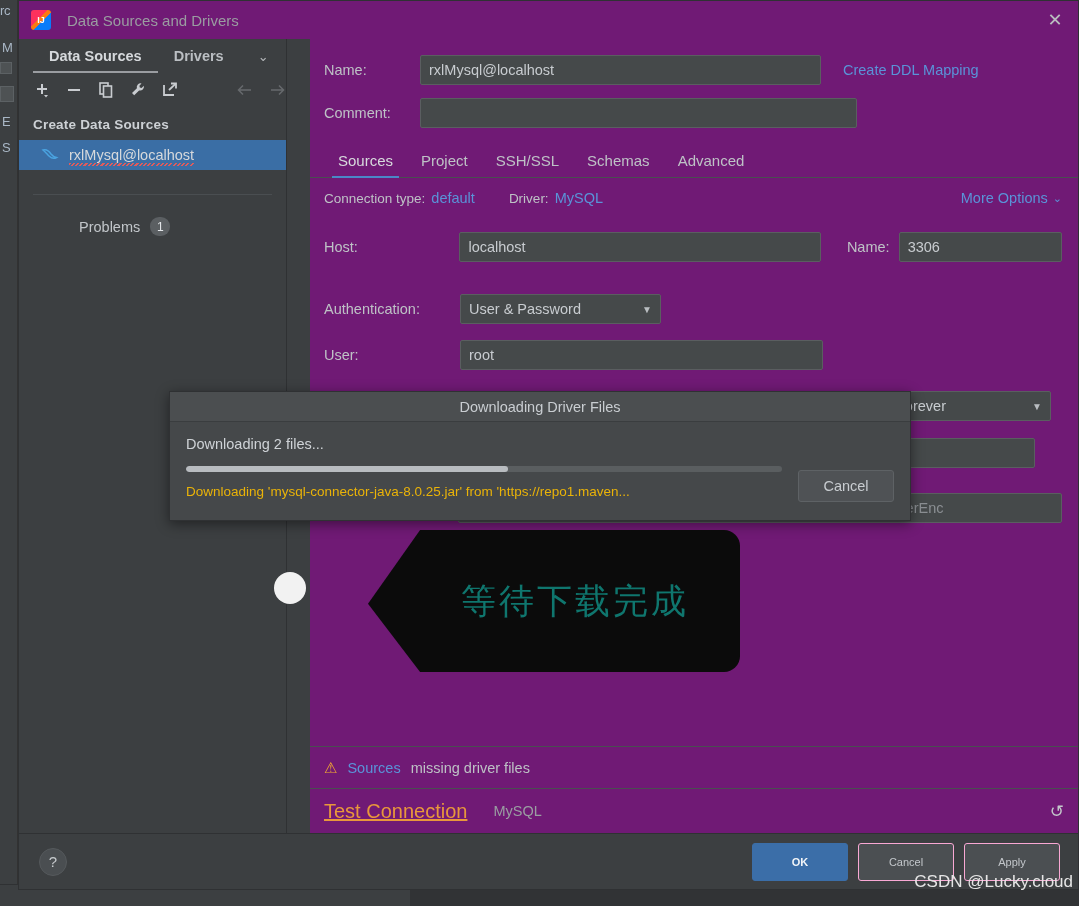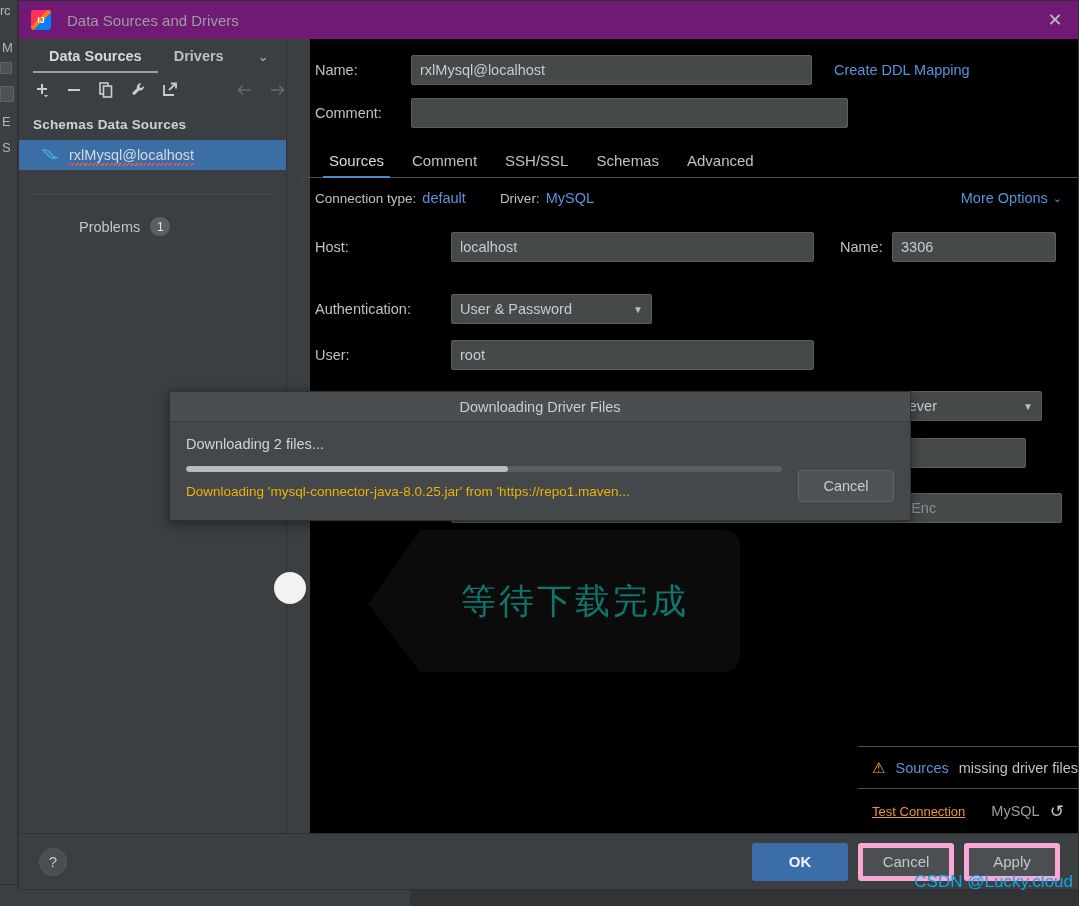--- a/index.html
+++ b/index.html
@@ -112,21 +112,21 @@
     display: flex; align-items: center; gap: 10px; padding: 22px 0 0 60px;
     color: #c2c6ca; font-size: 14.5px; cursor: pointer;
   }
   .badge {
     background: #5b5f62; color: #e3e6e9; border-radius: 9px; min-width: 20px;
     height: 19px; font-size: 12px; display: flex; align-items: center;
     justify-content: center; padding: 0 6px;
   }
 
   
-  .right-panel { flex: 1; background: #000000; display: flex; flex-direction: column; position: relative; min-width: 0; align-items: flex-end; }
+  .right-panel { flex: 1; background: #701a75; display: flex; flex-direction: column; position: relative; min-width: 0; }
   .rp-scroll { flex: 1; position: relative; padding: 0; min-height: 0; }
 
   .field-row { display: flex; align-items: center; padding: 0 16px 0 14px; }
   .lbl { color: #bec2c6; font-size: 14.5px; }
   .tf {
     background: #45494a; border: 1px solid #5a5e60; border-radius: 2px;
     height: 30px; color: #c8ccd0; font-size: 14.5px; display: flex;
     align-items: center; padding: 0 8px; position: relative;
   }
   .tf.placeholderish { color: #8b8f93; }
@@ -164,40 +164,40 @@
     height: 42px; display: flex; align-items: center; gap: 10px;
     padding-left: 14px; border-top: 1px solid #4a4e51; font-size: 14.5px;
     color: #bdc1c5;
   }
   .warn-tri { color: #f0a732; font-size: 15px; }
   .test-row {
     height: 45px; display: flex; align-items: center; gap: 26px;
     padding: 0 16px 0 14px; border-top: 1px solid #4a4e51; position: relative;
   }
   .test-link {
-    color: #e8973b; font-size: 13px; text-decoration: underline; cursor: pointer;
+    color: #e8973b; font-size: 20px; text-decoration: underline; cursor: pointer;
   }
   .drv-name { color: #9a9ea2; font-size: 14.5px; }
   .revert { position: absolute; right: 14px; color: #c3c7cb; font-size: 17px; cursor: pointer; }
 
   
   .dlg-bottom {
     height: 56px; border-top: 1px solid #2f3133; background: #3c3f41;
     display: flex; align-items: center; padding: 0 18px 0 20px; flex: none;
   }
   .help-btn {
     width: 28px; height: 28px; border-radius: 50%; background: #4a4e51;
     color: #c6cacd; font-size: 15px; display: flex; align-items: center;
     justify-content: center; cursor: pointer; border: 1px solid #55595c;
   }
   .btns { margin-left: auto; display: flex; gap: 10px; }
   .btn {
-    min-width: 96px; height: 38px; border-radius: 3px; font-size: 15px;
+    min-width: 96px; height: 38px; border-radius: 3px; font-size: 11px;
     display: flex; align-items: center; justify-content: center; cursor: pointer;
-    background: #4b4f52; border: 5px solid #f9a8d4; color: #c3c7cb;
+    background: #4b4f52; border: 1px solid #f9a8d4; color: #c3c7cb;
   }
   .btn.primary { background: #3b6ea8; border-color: #3b6ea8; color: #f2f5f8; font-weight: bold; }
 
   
   .dl-modal {
     position: absolute; left: 169px; top: 391px; width: 742px; height: 130px;
     background: #45484a; border: 1px solid #2f3133;
     box-shadow: 0 3px 12px rgba(0,0,0,.45); z-index: 40;
     display: flex; flex-direction: column;
   }
@@ -234,21 +234,21 @@
     display: flex; align-items: center; justify-content: center;
   }
   .callout-text {
     color: #0f766e; font-size: 35px; letter-spacing: 3px;
     font-family: Liberation Mono, monospace;
     padding-left: 42px;
   }
 
   
   .watermark {
-    position: absolute; right: 6px; bottom: 14px; color: #0ea5e9;
+    position: absolute; right: 6px; bottom: 14px; color: #e5e5e5;
     font-size: 17px; z-index: 80;
   }
 </style>
 </head>
 <body>
 
 <div id="root">
 
   <div class="ide-bg">
     <div class="ide-left-strip"></div>
@@ -316,21 +316,21 @@
               <path d="M15 9 L3 9 M7 4.5 L2.5 9 L7 13.5" fill="none" stroke="#9a9ea2" stroke-width="1.5"></path>
             </svg>
           </div>
           <div class="tb-icon dim">
             <svg width="18" height="18" viewBox="0 0 18 18">
               <path d="M3 9 L15 9 M11 4.5 L15.5 9 L11 13.5" fill="none" stroke="#9a9ea2" stroke-width="1.5"></path>
             </svg>
           </div>
         </div>
 
-        <div class="lp-section">Schemas Data Sources</div>
+        <div class="lp-section">Create Data Sources</div>
 
         <div class="ds-item selected">
           <span>
             <svg width="18" height="16" viewBox="0 0 18 16">
               <path d="M2 4 C5 3 8 5 10 8 C11.5 10 13 11 15.5 11.5 C13 13 10 12 8 10 C6 8 4.5 6 2 4 Z" fill="none" stroke="#4aa3e0" stroke-width="1.5"></path>
             </svg>
           </span>
           <span class="ds-label squiggle">rxlMysql@localhost</span>
         </div>
 
@@ -351,21 +351,21 @@
             <div class="link" style="margin-left:22px;">Create DDL Mapping</div>
           </div>
 
           <div class="field-row" style="margin-top:13px;">
             <div class="lbl" style="width:96px;">Comment:</div>
             <div class="tf" style="width:437px;"></div>
           </div>
 
           <div class="tabs-row">
             <div class="tab active">Sources</div>
-            <div class="tab">Comment</div>
+            <div class="tab">Project</div>
             <div class="tab">SSH/SSL</div>
             <div class="tab">Schemas</div>
             <div class="tab">Advanced</div>
           </div>
 
           <div class="meta-row">
             <span>Connection type:</span>
             <span class="link">default</span>
             <span style="width:22px;"></span>
             <span>Driver:</span>

